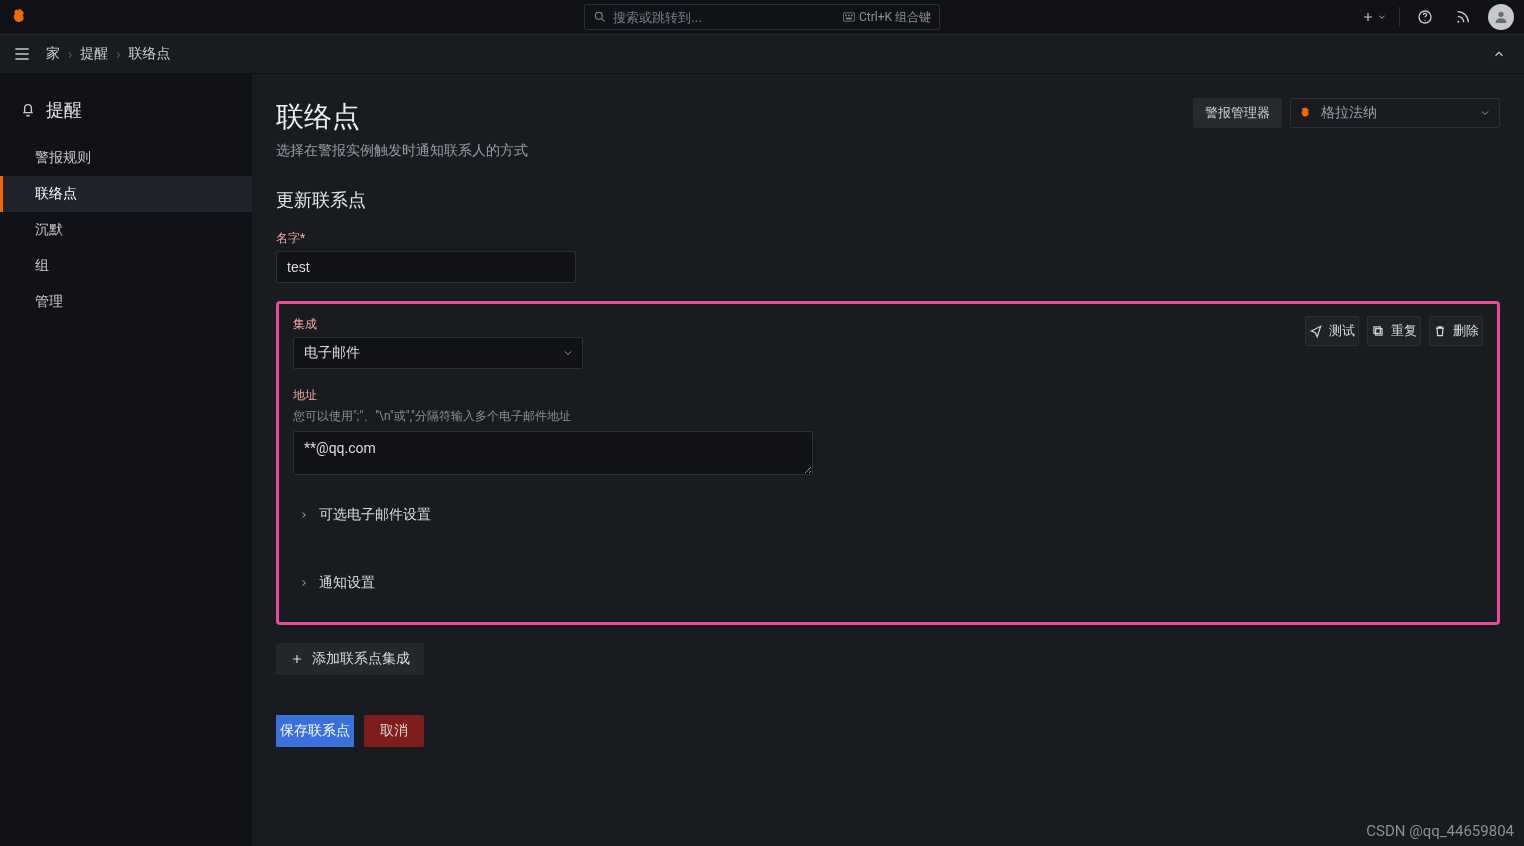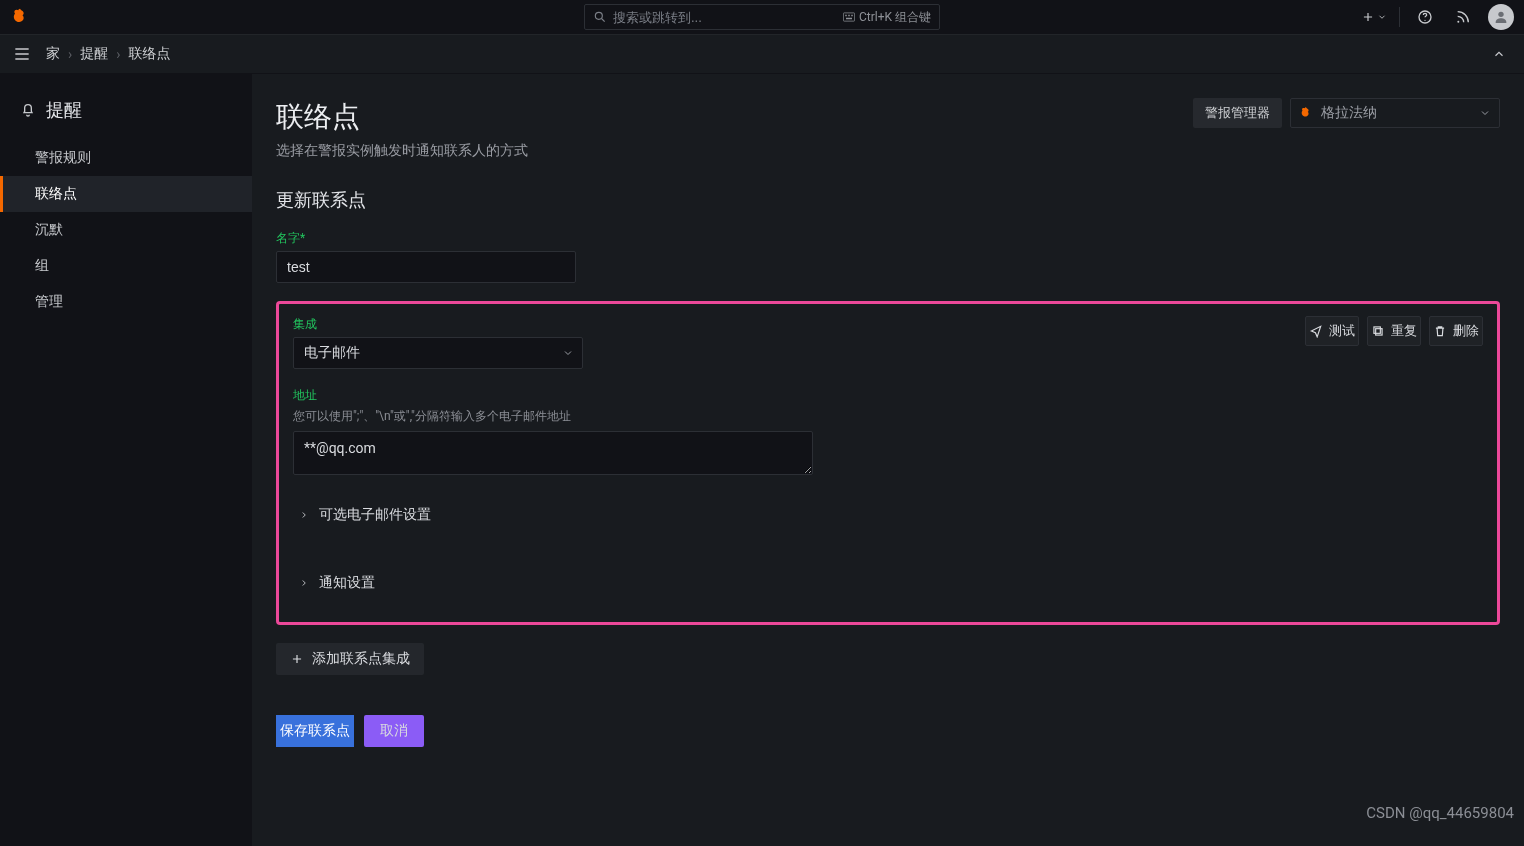--- a/index.html
+++ b/index.html
@@ -178,21 +178,21 @@
     position: relative;
     cursor: pointer;
   }
   .select-like .chevron {
     position: absolute; right: 8px;
   }
   .mini-logo { width: 14px; height: 14px; color: #f46800; }
 
   .section-title { font-size: 18px; color: #e4e6ea; margin-bottom: 18px; }
 
-  .form-label { font-size: 12px; color: #22c55e; margin-bottom: 4px; display: block; }
+  .form-label { font-size: 12px; color: #fca5a5; margin-bottom: 4px; display: block; }
   .form-help { font-size: 12px; color: #8b8e95; margin-bottom: 6px; }
   .text-input {
     width: 300px;
     height: 32px;
     background: #111217;
     border: 1px solid #2c2f35;
     border-radius: 2px;
     color: #d9dbdf;
     padding: 0 10px;
     font-size: 14px;
@@ -276,29 +276,29 @@
   .footer-actions { margin-top: 40px; display: flex; gap: 10px; }
   .btn-primary {
     height: 32px; padding: 0 4px;
     background: #3871dc;
     border: none; border-radius: 0;
     color: #fff; font-size: 14px;
     cursor: pointer;
   }
   .btn-secondary {
     height: 32px; padding: 0 16px;
-    background: #8b5cf6;
+    background: #7f1d1d;
     border: none; border-radius: 2px;
     color: #d9dbdf; font-size: 14px;
     cursor: pointer;
   }
 
   .watermark {
     position: absolute;
-    right: 10px; bottom: 24px;
+    right: 10px; bottom: 6px;
     color: #8b8e95;
     font-size: 15px;
   }
 
   svg { display: block; }
 </style>
 </head>
 <body>
 
 <div class="topbar">

